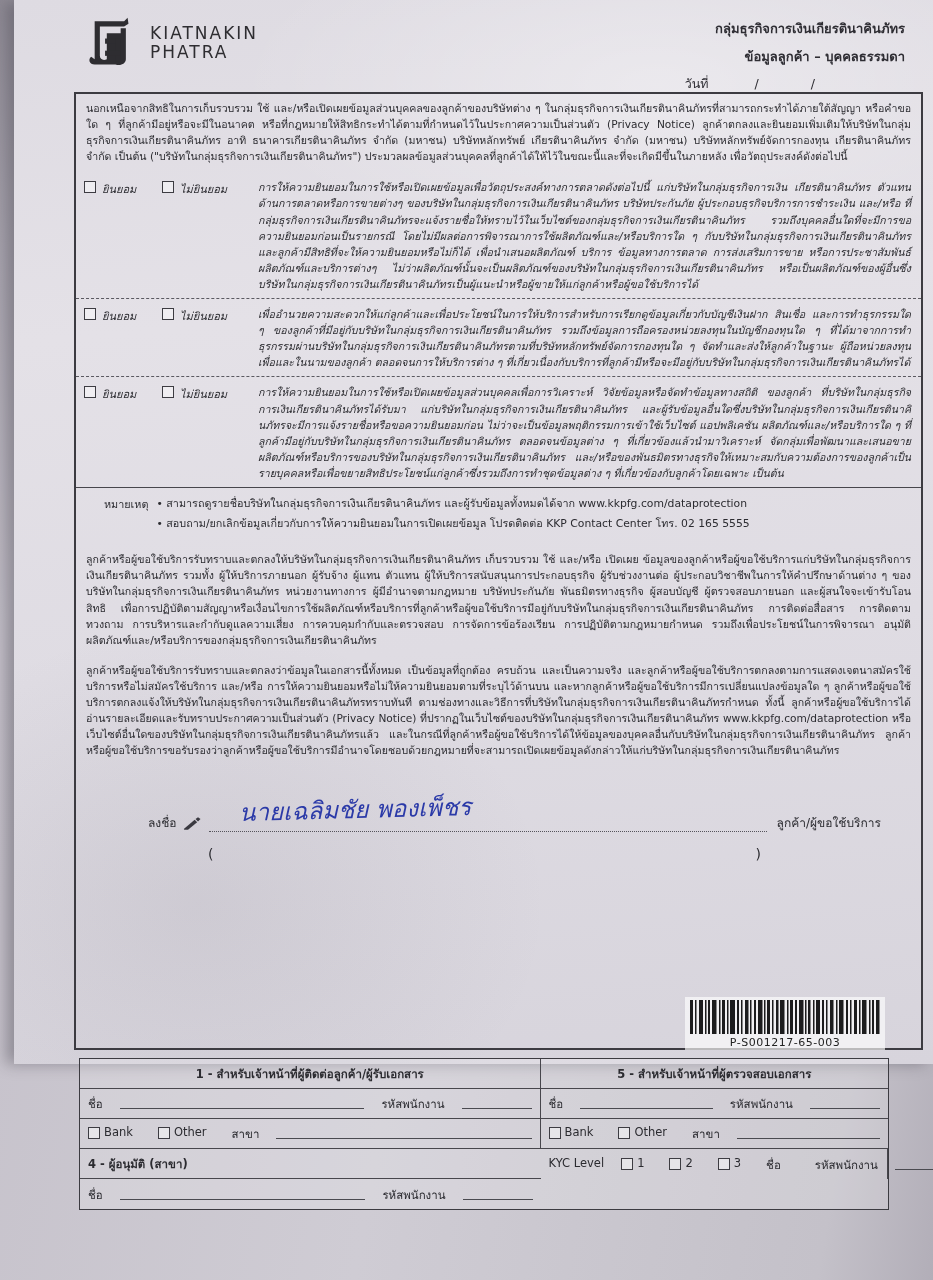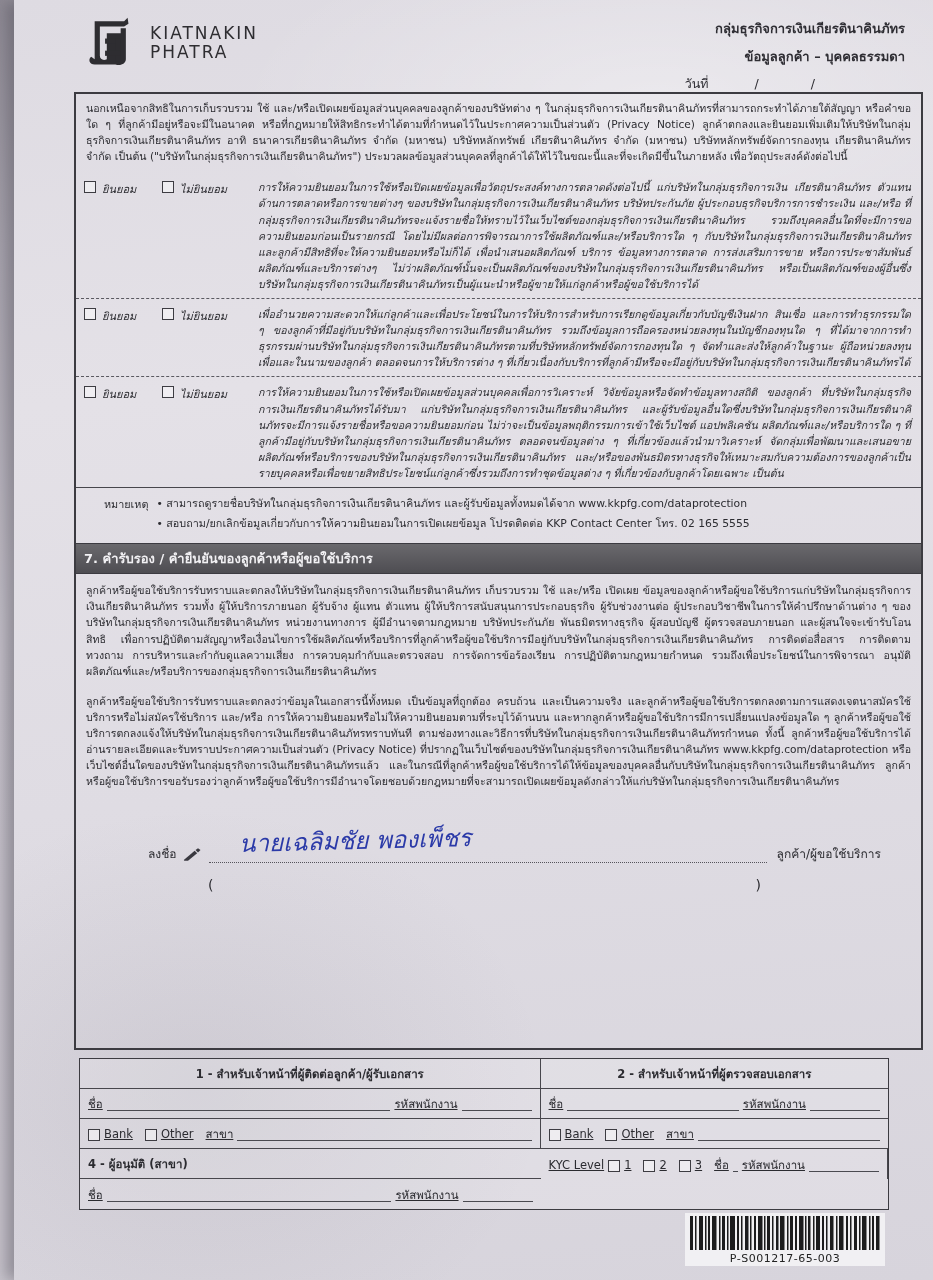--- a/index.html
+++ b/index.html
@@ -4,21 +4,21 @@
 <style>
   * { margin:0; padding:0; box-sizing:border-box; }
   html,body { width:933px; height:1280px; }
   body {
     font-family:"DejaVu Sans","Liberation Sans",sans-serif;
     background:linear-gradient(100deg,#8f8b95 0%,#aba7b1 4%,#c6c2cb 10%,#cfccd4 50%,#c4c1c9 90%,#b2aeb8 100%);
     position:relative; overflow:hidden;
     color:#2b2b30;
   }
   .paper {
-    position:absolute; left:14px; top:0; width:919px; height:1280px;
+    position:absolute; left:14px; top:0; width:919px; height:1064px;
     background:
       radial-gradient(ellipse 700px 300px at 70% 8%, rgba(255,255,255,.35), rgba(255,255,255,0) 60%),
       radial-gradient(ellipse 500px 400px at 20% 85%, rgba(90,85,100,.10), rgba(0,0,0,0) 70%),
       linear-gradient(175deg,#dedbe2 0%,#e4e1e7 30%,#dfdce3 60%,#d7d4dc 100%);
     box-shadow:-8px 0 14px rgba(40,38,48,.35);
   }
   
   .top-header { position:absolute; left:60px; right:20px; top:12px; height:80px; }
   .logo-wrap { position:absolute; left:12px; top:4px; display:flex; align-items:flex-start; gap:12px; }
   .logo-mark { width:52px; height:52px; }
@@ -73,21 +73,21 @@
     position:absolute; left:65px; top:1058px; width:810px;
     border:1.6px solid #3c3b41; font-size:11.5px;
     background:rgba(255,255,255,.18);
   }
   .st-grid { display:grid; grid-template-columns:57% 43%; }
   .st-cell { border-bottom:1.2px solid #47464c; border-right:1.2px solid #47464c; padding:5px 8px; min-height:30px; display:flex; align-items:flex-end; }
   .st-cell.rightcol { border-right:none; }
   .st-cell.head { justify-content:center; align-items:center; font-weight:bold; font-size:11.5px; }
   .st-cell.head.leftalign { justify-content:flex-start; }
   .st-cell.lastrow { border-bottom:none; }
-  .field-line { display:flex; align-items:center; width:100%; gap:4px;text-decoration:underline; }
+  .field-line { display:flex; align-items:flex-start; width:100%; gap:17px; }
   .fl-label { white-space:nowrap; }
   .fl-blank { flex:1; border-bottom:1px solid #4a4a50; height:14px; }
   .fl-blank.short { flex:0 0 70px; }
   .cbx-inline { display:flex; align-items:center; gap:4px; margin-right:8px; }
   
   .barcode-wrap { position:absolute; right:48px; bottom:14px; width:200px; text-align:center; background:rgba(255,255,255,.65); padding:3px 4px 1px; }
   .barcode-label { font-size:11px; letter-spacing:.5px; color:#222; margin-top:-2px; }
 </style>
 </head>
 <body>
@@ -159,21 +159,20 @@
     </div>
 
     <div class="notes">
       <div class="notes-label">หมายเหตุ</div>
       <ul>
         <li>สามารถดูรายชื่อบริษัทในกลุ่มธุรกิจการเงินเกียรตินาคินภัทร และผู้รับข้อมูลทั้งหมดได้จาก  www.kkpfg.com/dataprotection</li>
         <li>สอบถาม/ยกเลิกข้อมูลเกี่ยวกับการให้ความยินยอมในการเปิดเผยข้อมูล โปรดติดต่อ KKP Contact Center โทร. 02 165 5555</li>
       </ul>
     </div>
 
-    <div class="sec-bar" style="border-top:1.5px solid #3c3b41;">7. คำรับรอง / คำยืนยันของลูกค้าหรือผู้ขอใช้บริการ</div>
 
     <div class="para p7">ลูกค้าหรือผู้ขอใช้บริการรับทราบและตกลงให้บริษัทในกลุ่มธุรกิจการเงินเกียรตินาคินภัทร เก็บรวบรวม ใช้ และ/หรือ เปิดเผย ข้อมูลของลูกค้าหรือผู้ขอใช้บริการแก่บริษัทในกลุ่มธุรกิจการเงินเกียรตินาคินภัทร รวมทั้ง ผู้ให้บริการภายนอก ผู้รับจ้าง ผู้แทน ตัวแทน ผู้ให้บริการสนับสนุนการประกอบธุรกิจ ผู้รับช่วงงานต่อ ผู้ประกอบวิชาชีพในการให้คำปรึกษาด้านต่าง ๆ ของบริษัทในกลุ่มธุรกิจการเงินเกียรตินาคินภัทร หน่วยงานทางการ ผู้มีอำนาจตามกฎหมาย บริษัทประกันภัย พันธมิตรทางธุรกิจ ผู้สอบบัญชี ผู้ตรวจสอบภายนอก และผู้สนใจจะเข้ารับโอนสิทธิ เพื่อการปฏิบัติตามสัญญาหรือเงื่อนไขการใช้ผลิตภัณฑ์หรือบริการที่ลูกค้าหรือผู้ขอใช้บริการมีอยู่กับบริษัทในกลุ่มธุรกิจการเงินเกียรตินาคินภัทร การติดต่อสื่อสาร การติดตามทวงถาม การบริหารและกำกับดูแลความเสี่ยง การควบคุมกำกับและตรวจสอบ การจัดการข้อร้องเรียน การปฏิบัติตามกฎหมายกำหนด รวมถึงเพื่อประโยชน์ในการพิจารณา อนุมัติ ผลิตภัณฑ์และ/หรือบริการของกลุ่มธุรกิจการเงินเกียรตินาคินภัทร</div>
     <div class="para">ลูกค้าหรือผู้ขอใช้บริการรับทราบและตกลงว่าข้อมูลในเอกสารนี้ทั้งหมด เป็นข้อมูลที่ถูกต้อง ครบถ้วน และเป็นความจริง และลูกค้าหรือผู้ขอใช้บริการตกลงตามการแสดงเจตนาสมัครใช้บริการหรือไม่สมัครใช้บริการ และ/หรือ การให้ความยินยอมหรือไม่ให้ความยินยอมตามที่ระบุไว้ด้านบน และหากลูกค้าหรือผู้ขอใช้บริการมีการเปลี่ยนแปลงข้อมูลใด ๆ ลูกค้าหรือผู้ขอใช้บริการตกลงแจ้งให้บริษัทในกลุ่มธุรกิจการเงินเกียรตินาคินภัทรทราบทันที ตามช่องทางและวิธีการที่บริษัทในกลุ่มธุรกิจการเงินเกียรตินาคินภัทรกำหนด ทั้งนี้ ลูกค้าหรือผู้ขอใช้บริการได้อ่านรายละเอียดและรับทราบประกาศความเป็นส่วนตัว (Privacy Notice) ที่ปรากฏในเว็บไซต์ของบริษัทในกลุ่มธุรกิจการเงินเกียรตินาคินภัทร www.kkpfg.com/dataprotection หรือ เว็บไซต์อื่นใดของบริษัทในกลุ่มธุรกิจการเงินเกียรตินาคินภัทรแล้ว และในกรณีที่ลูกค้าหรือผู้ขอใช้บริการได้ให้ข้อมูลของบุคคลอื่นกับบริษัทในกลุ่มธุรกิจการเงินเกียรตินาคินภัทร ลูกค้าหรือผู้ขอใช้บริการขอรับรองว่าลูกค้าหรือผู้ขอใช้บริการมีอำนาจโดยชอบด้วยกฎหมายที่จะสามารถเปิดเผยข้อมูลดังกล่าวให้แก่บริษัทในกลุ่มธุรกิจการเงินเกียรตินาคินภัทร</div>
 
     <div class="sig-area">
       <div class="sig-row">
         <span class="sig-label">ลงชื่อ</span>
         <svg class="pen-icon" viewBox="0 0 24 16">
           <path d="M2 13 L14 3 L17 6 L6 15 L1 15 Z" fill="#3a3940"></path>
           <path d="M15 2 L18 5 L21 2 L18 0 Z" fill="#3a3940"></path>
@@ -187,21 +186,21 @@
         <span>(</span>
         <span>)</span>
       </div>
     </div>
 
   </div>
 
   <div class="staff-table">
     <div class="st-grid">
       <div class="st-cell head">1 - สำหรับเจ้าหน้าที่ผู้ติดต่อลูกค้า/ผู้รับเอกสาร</div>
-      <div class="st-cell head rightcol">2 - สำหรับเจ้าหน้าที่ผู้ตรวจสอบเอกสาร</div>
+      <div class="st-cell head rightcol">5 - สำหรับเจ้าหน้าที่ผู้ตรวจสอบเอกสาร</div>
 
       <div class="st-cell">
         <div class="field-line">
           <span class="fl-label">ชื่อ</span>
           <span class="fl-blank"></span>
           <span class="fl-label">รหัสพนักงาน</span>
           <span class="fl-blank short"></span>
         </div>
       </div>
       <div class="st-cell rightcol">

